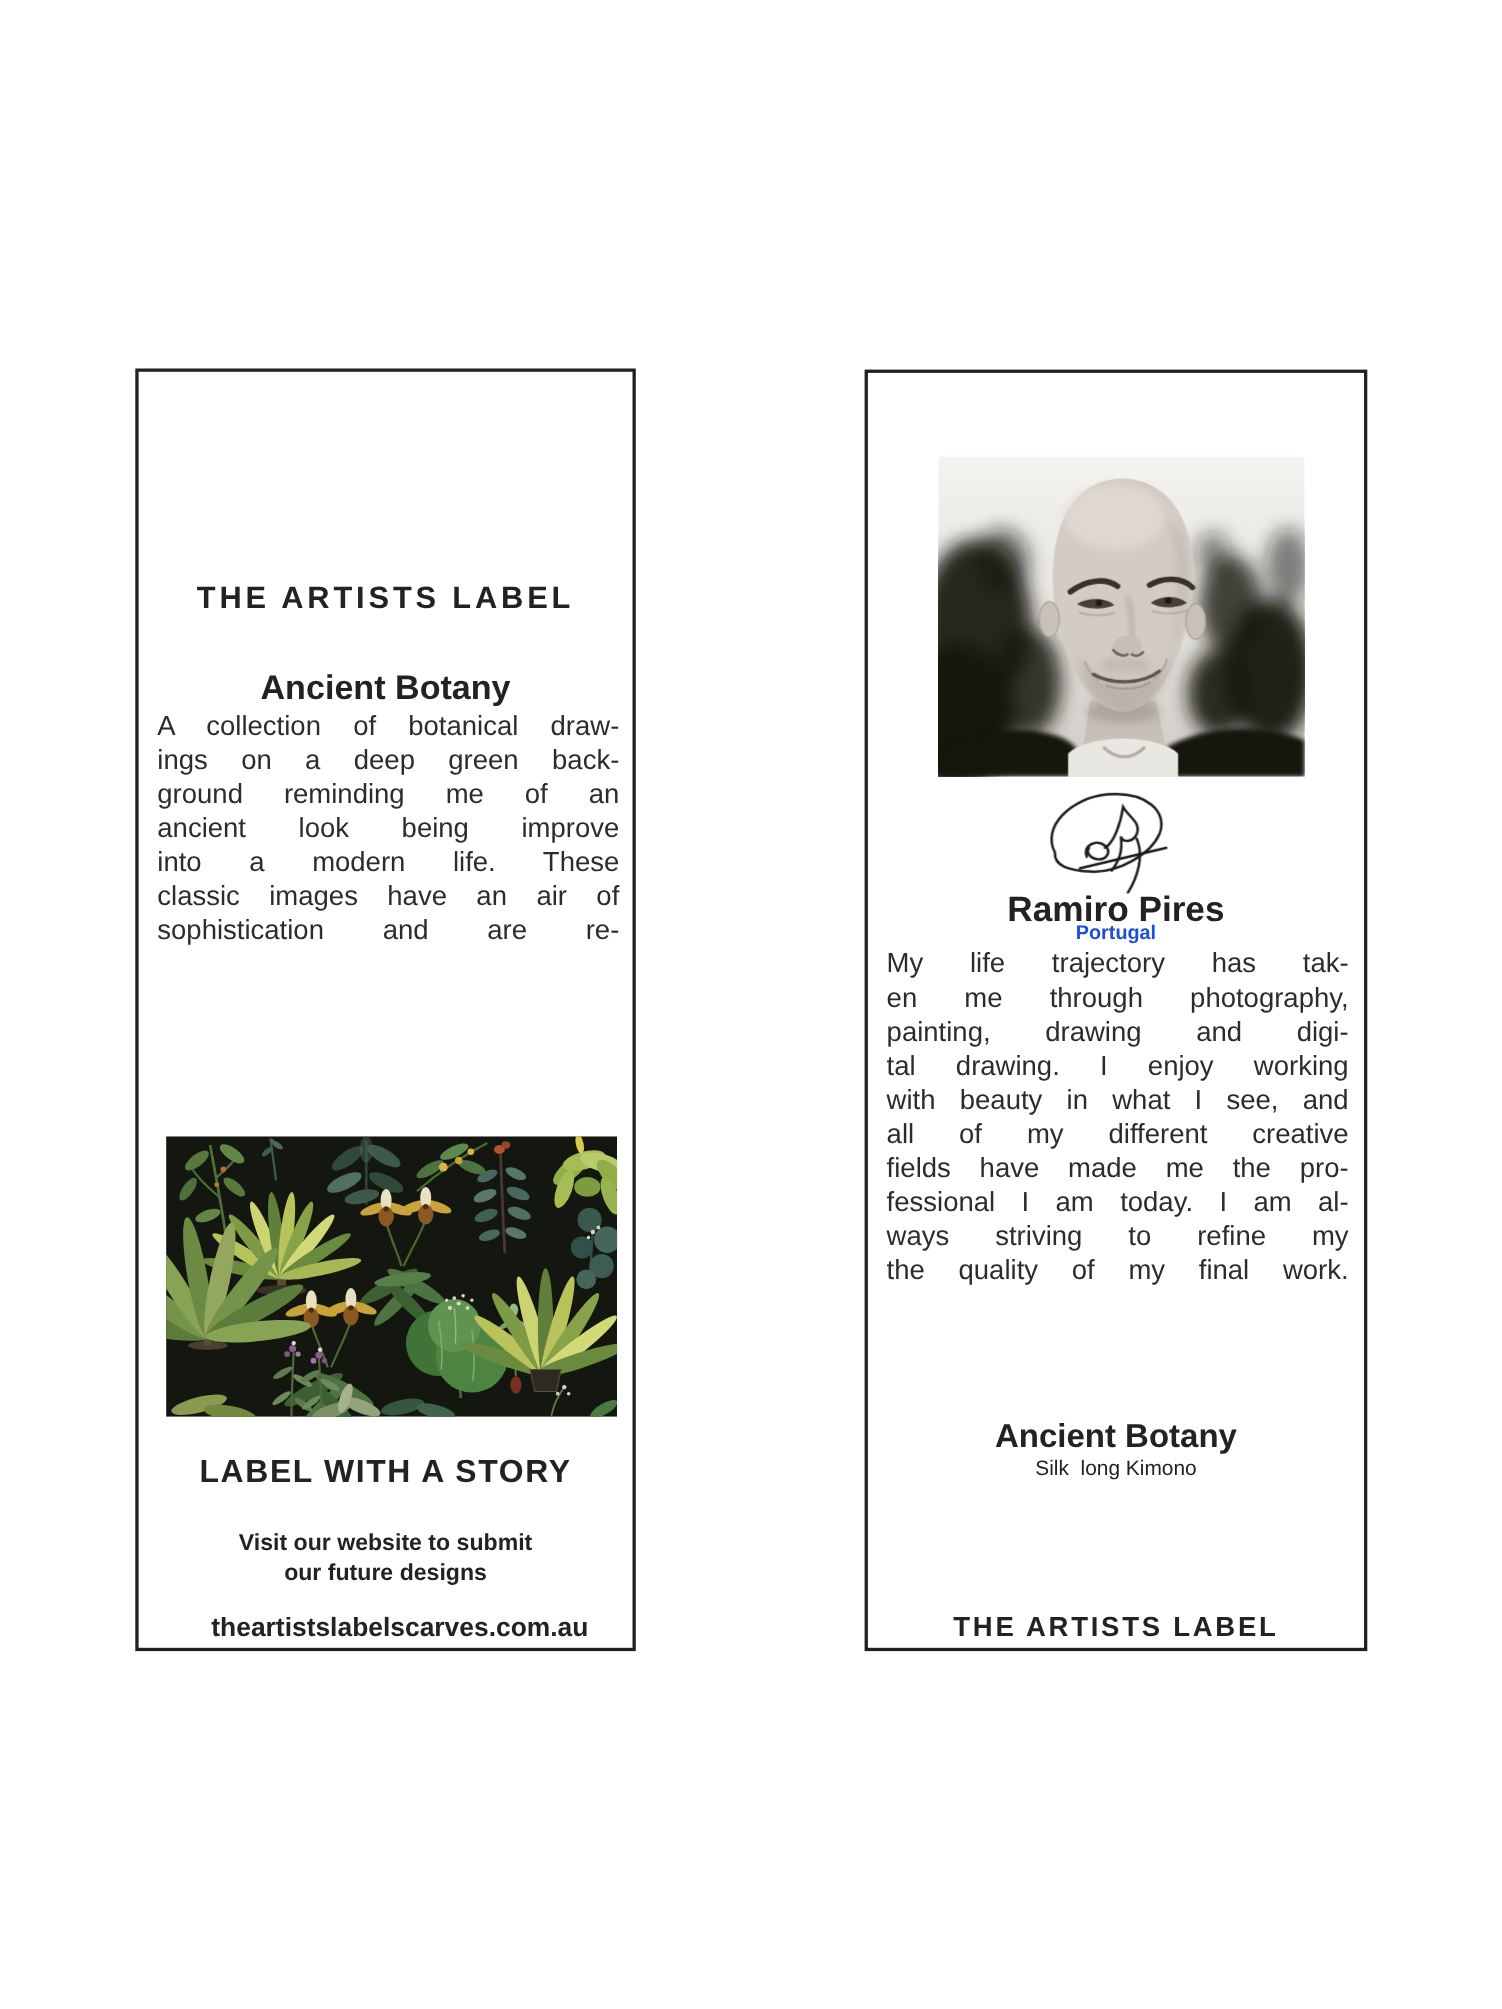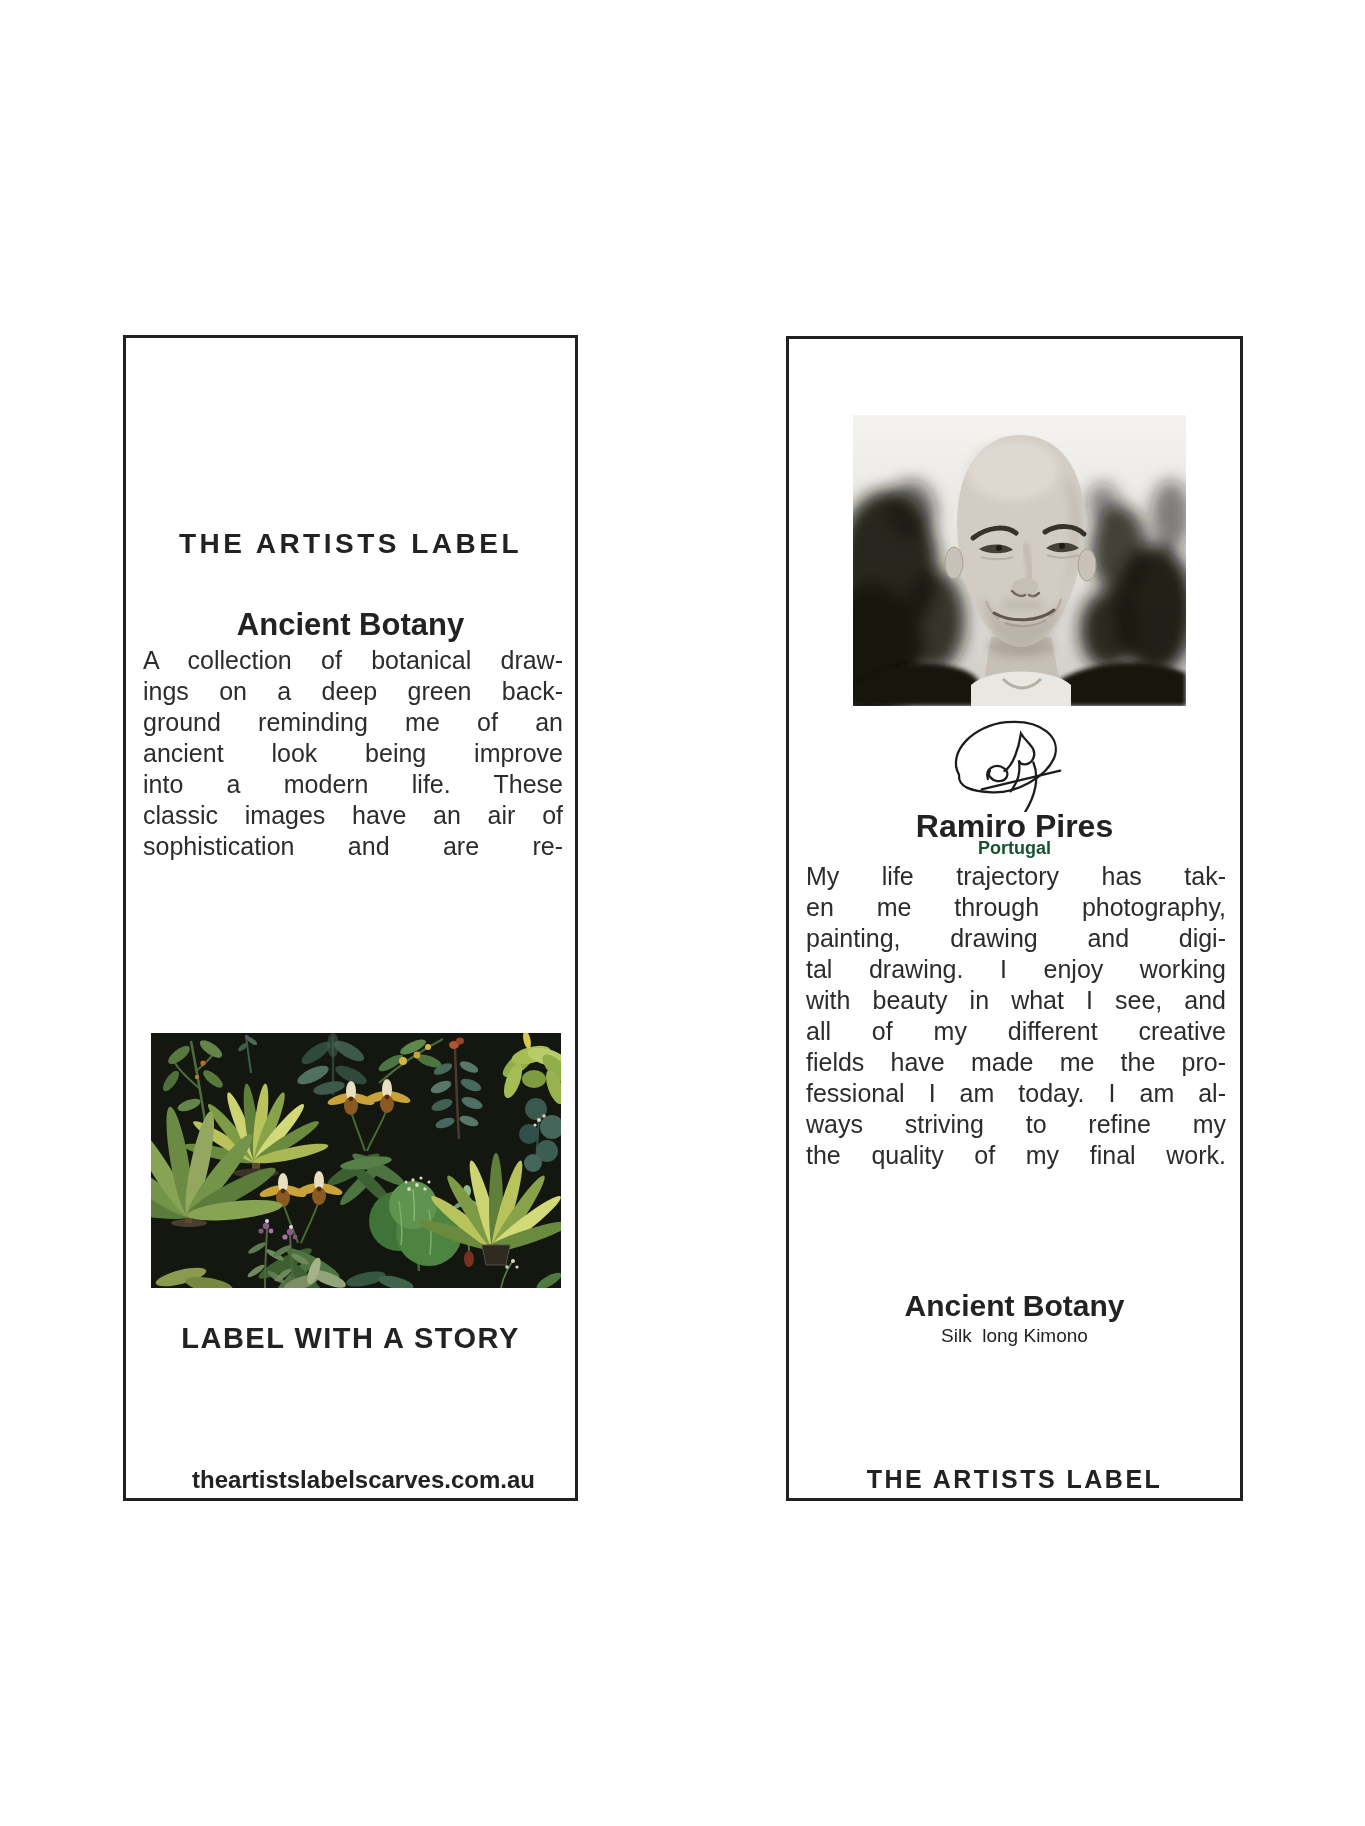--- a/index.html
+++ b/index.html
@@ -13,21 +13,21 @@
   .abs{position:absolute;}
   .ctr{left:0;right:0;text-align:center;}
   .brand-title{font-weight:bold;font-size:28px;letter-spacing:3.5px;color:#242220;}
   .collection-title{font-weight:bold;font-size:31px;color:#242220;}
   .para{font-size:25px;line-height:31px;color:#2d2c2a;}
   .para .jline{text-align:justify;text-align-last:justify;}
   .tagline{font-weight:bold;font-size:29px;letter-spacing:1.5px;color:#242220;}
   .visit{font-weight:bold;font-size:21px;line-height:27px;color:#242220;}
   .website{font-weight:bold;font-size:24px;color:#242220;padding-left:26px;}
   .artist-name{font-weight:bold;font-size:32px;color:#242220;}
-  .artist-country{font-weight:bold;font-size:18px;color:#14532d;}
+  .artist-country{font-weight:bold;font-size:18px;color:#1d4ed8;}
   .product-title{font-weight:bold;font-size:30px;color:#242220;}
   .product-subtitle{font-weight:normal;font-size:19px;color:#242220;white-space:pre;}
   .brand-bottom{font-weight:bold;font-size:25px;letter-spacing:2.5px;color:#242220;}
   svg{display:block;}
 </style>
 </head>
 <body>
 
 <div class="card" id="left-card">
 
@@ -269,20 +269,24 @@
         <circle cx="362" cy="228" r="2" fill="#d8d4c4"></circle>
           <circle cx="356" cy="234" r="1.7" fill="#cfcaba"></circle>
           <circle cx="366" cy="234" r="1.6" fill="#d8d4c4"></circle>
         <ellipse cx="398" cy="248" rx="14" ry="5" fill="#4e7a40" transform="rotate(-30 398 248)"></ellipse>
       </g>
     </svg>
   </div>
 
   <div class="abs ctr tagline" style="top:984px;">LABEL WITH A STORY</div>
 
+  <div class="abs ctr visit" style="top:1051px;">
+    <div>Visit our website to submit</div>
+    <div>our future designs</div>
+  </div>
 
   <div class="abs ctr website" style="top:1128px;">theartistslabelscarves.com.au</div>
 </div>
 
 <div class="card" id="right-card">
 
   <div class="abs" style="left:64px;top:76px;width:333px;height:291px;">
     <svg width="333" height="291" viewBox="0 0 333 291" aria-hidden="true">
       <defs>
         <linearGradient id="sky" x1="0" y1="0" x2="0" y2="1">

